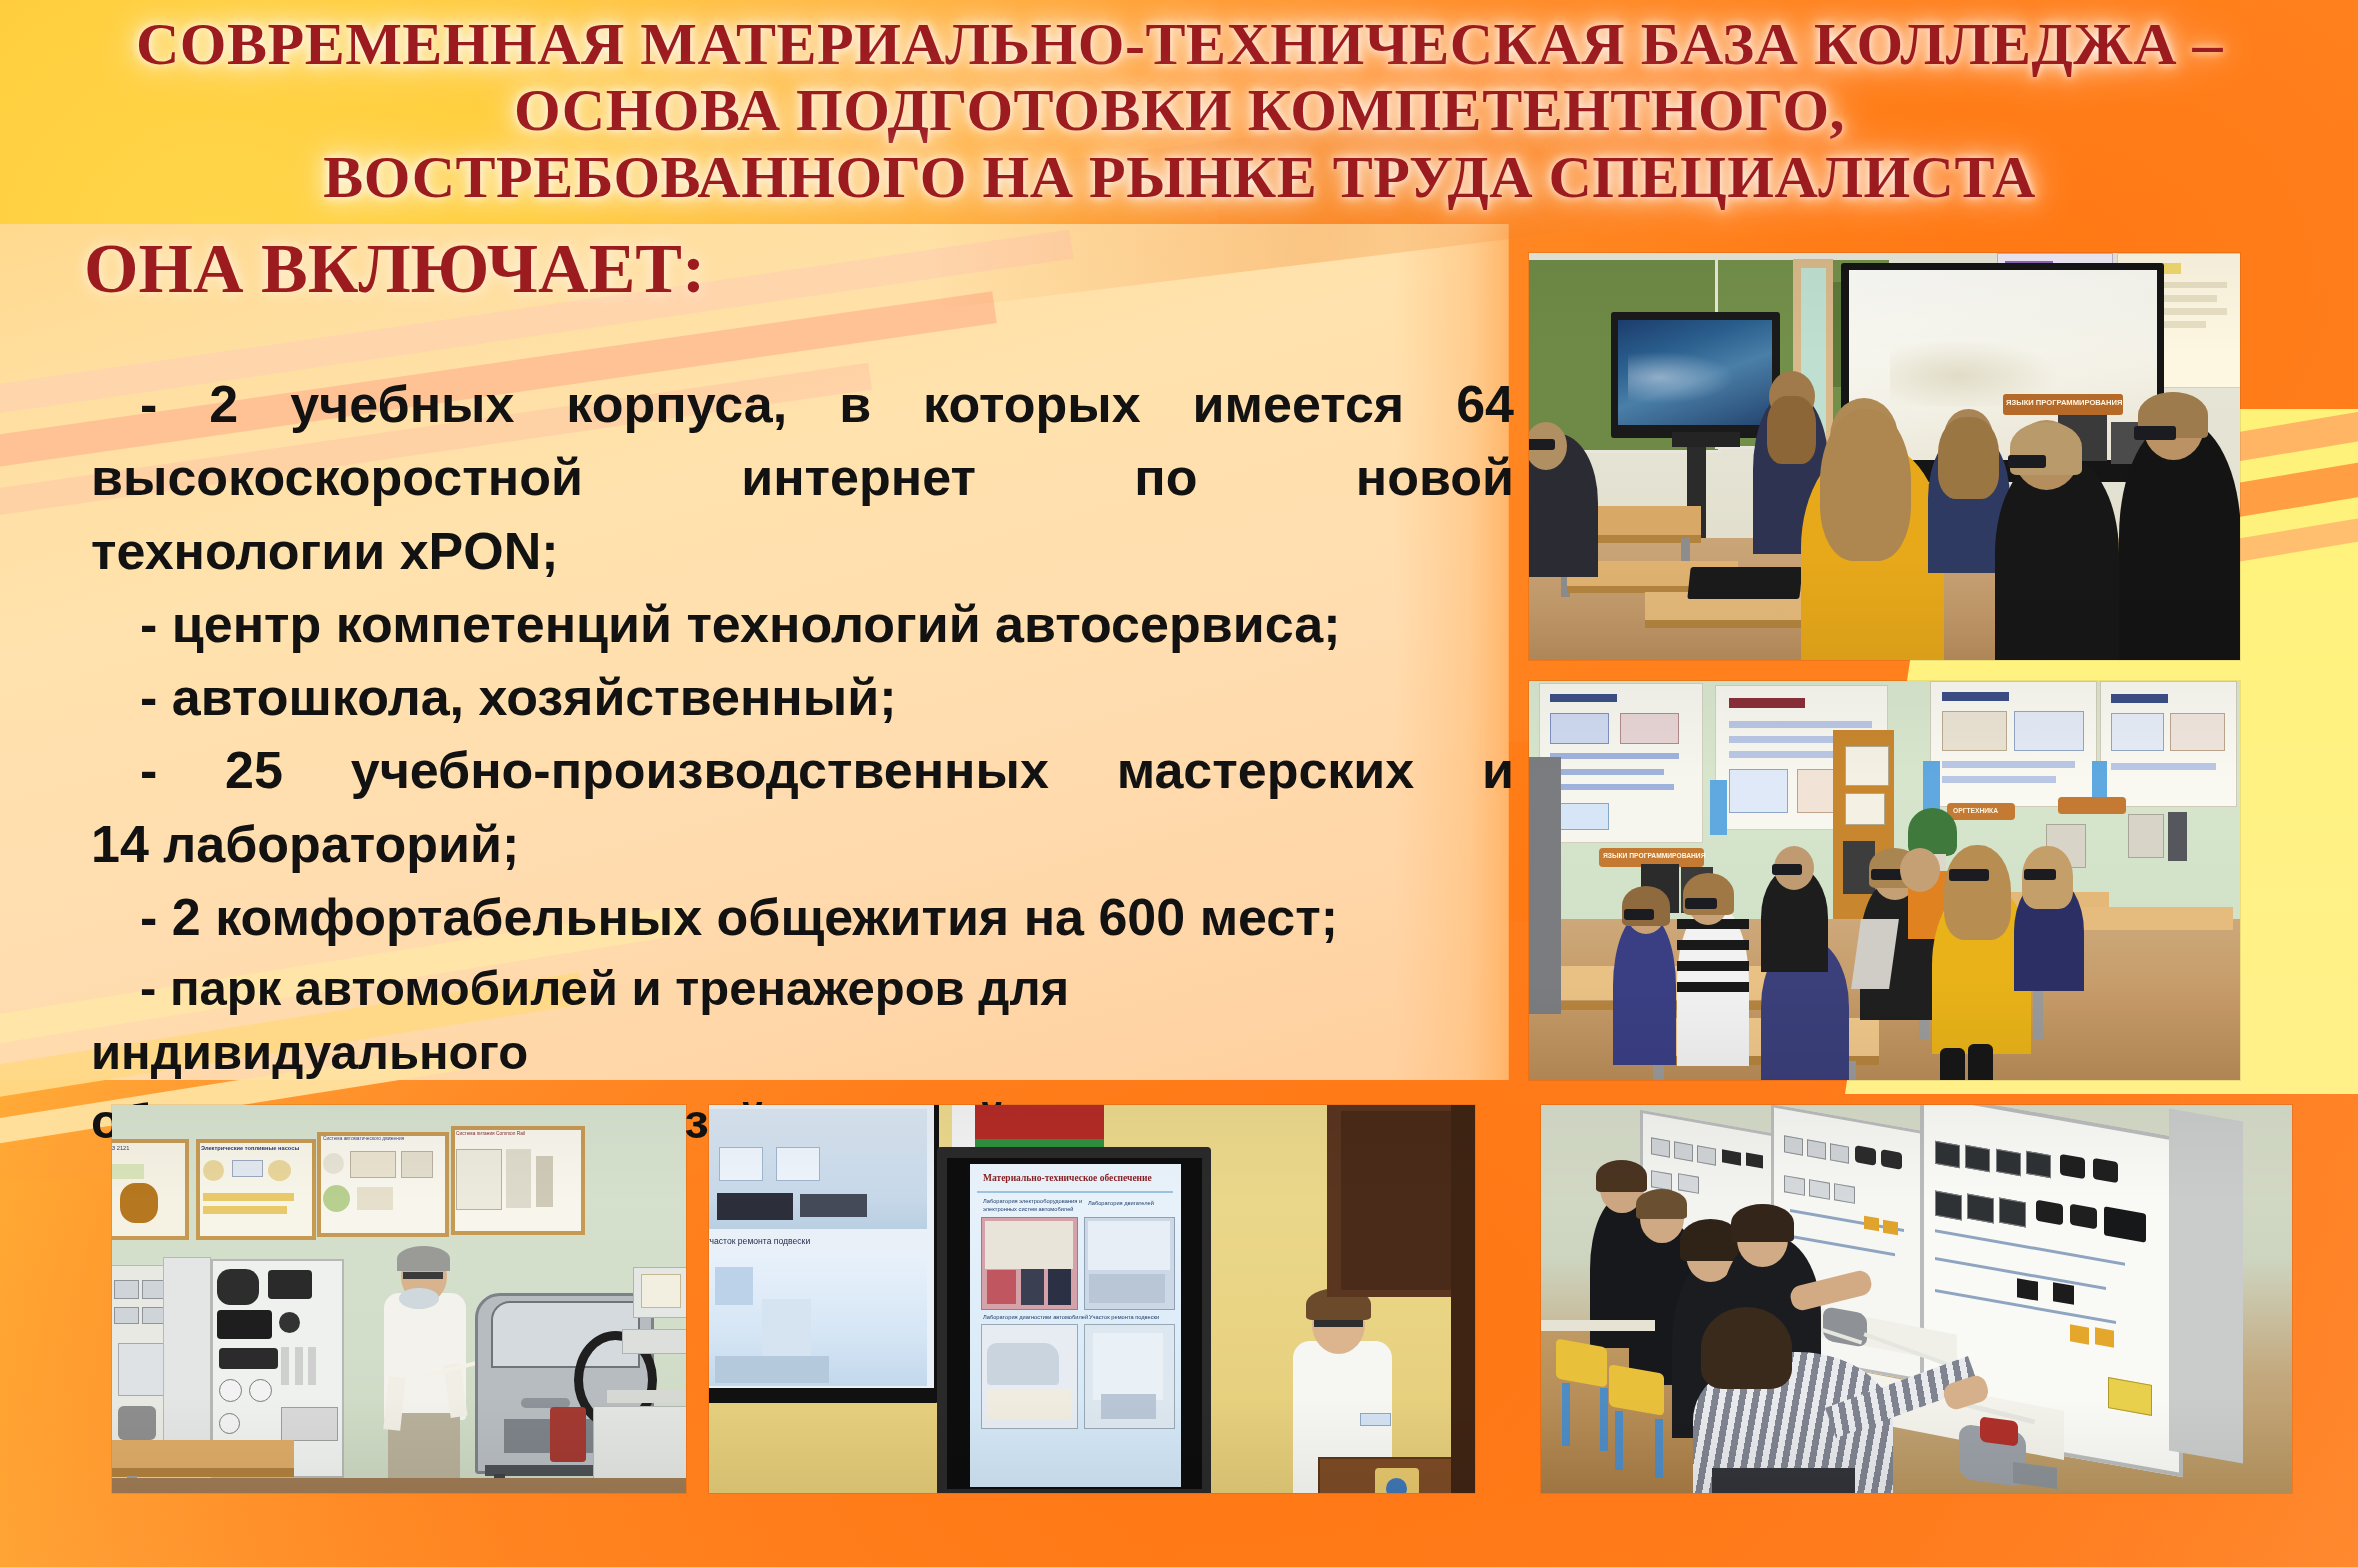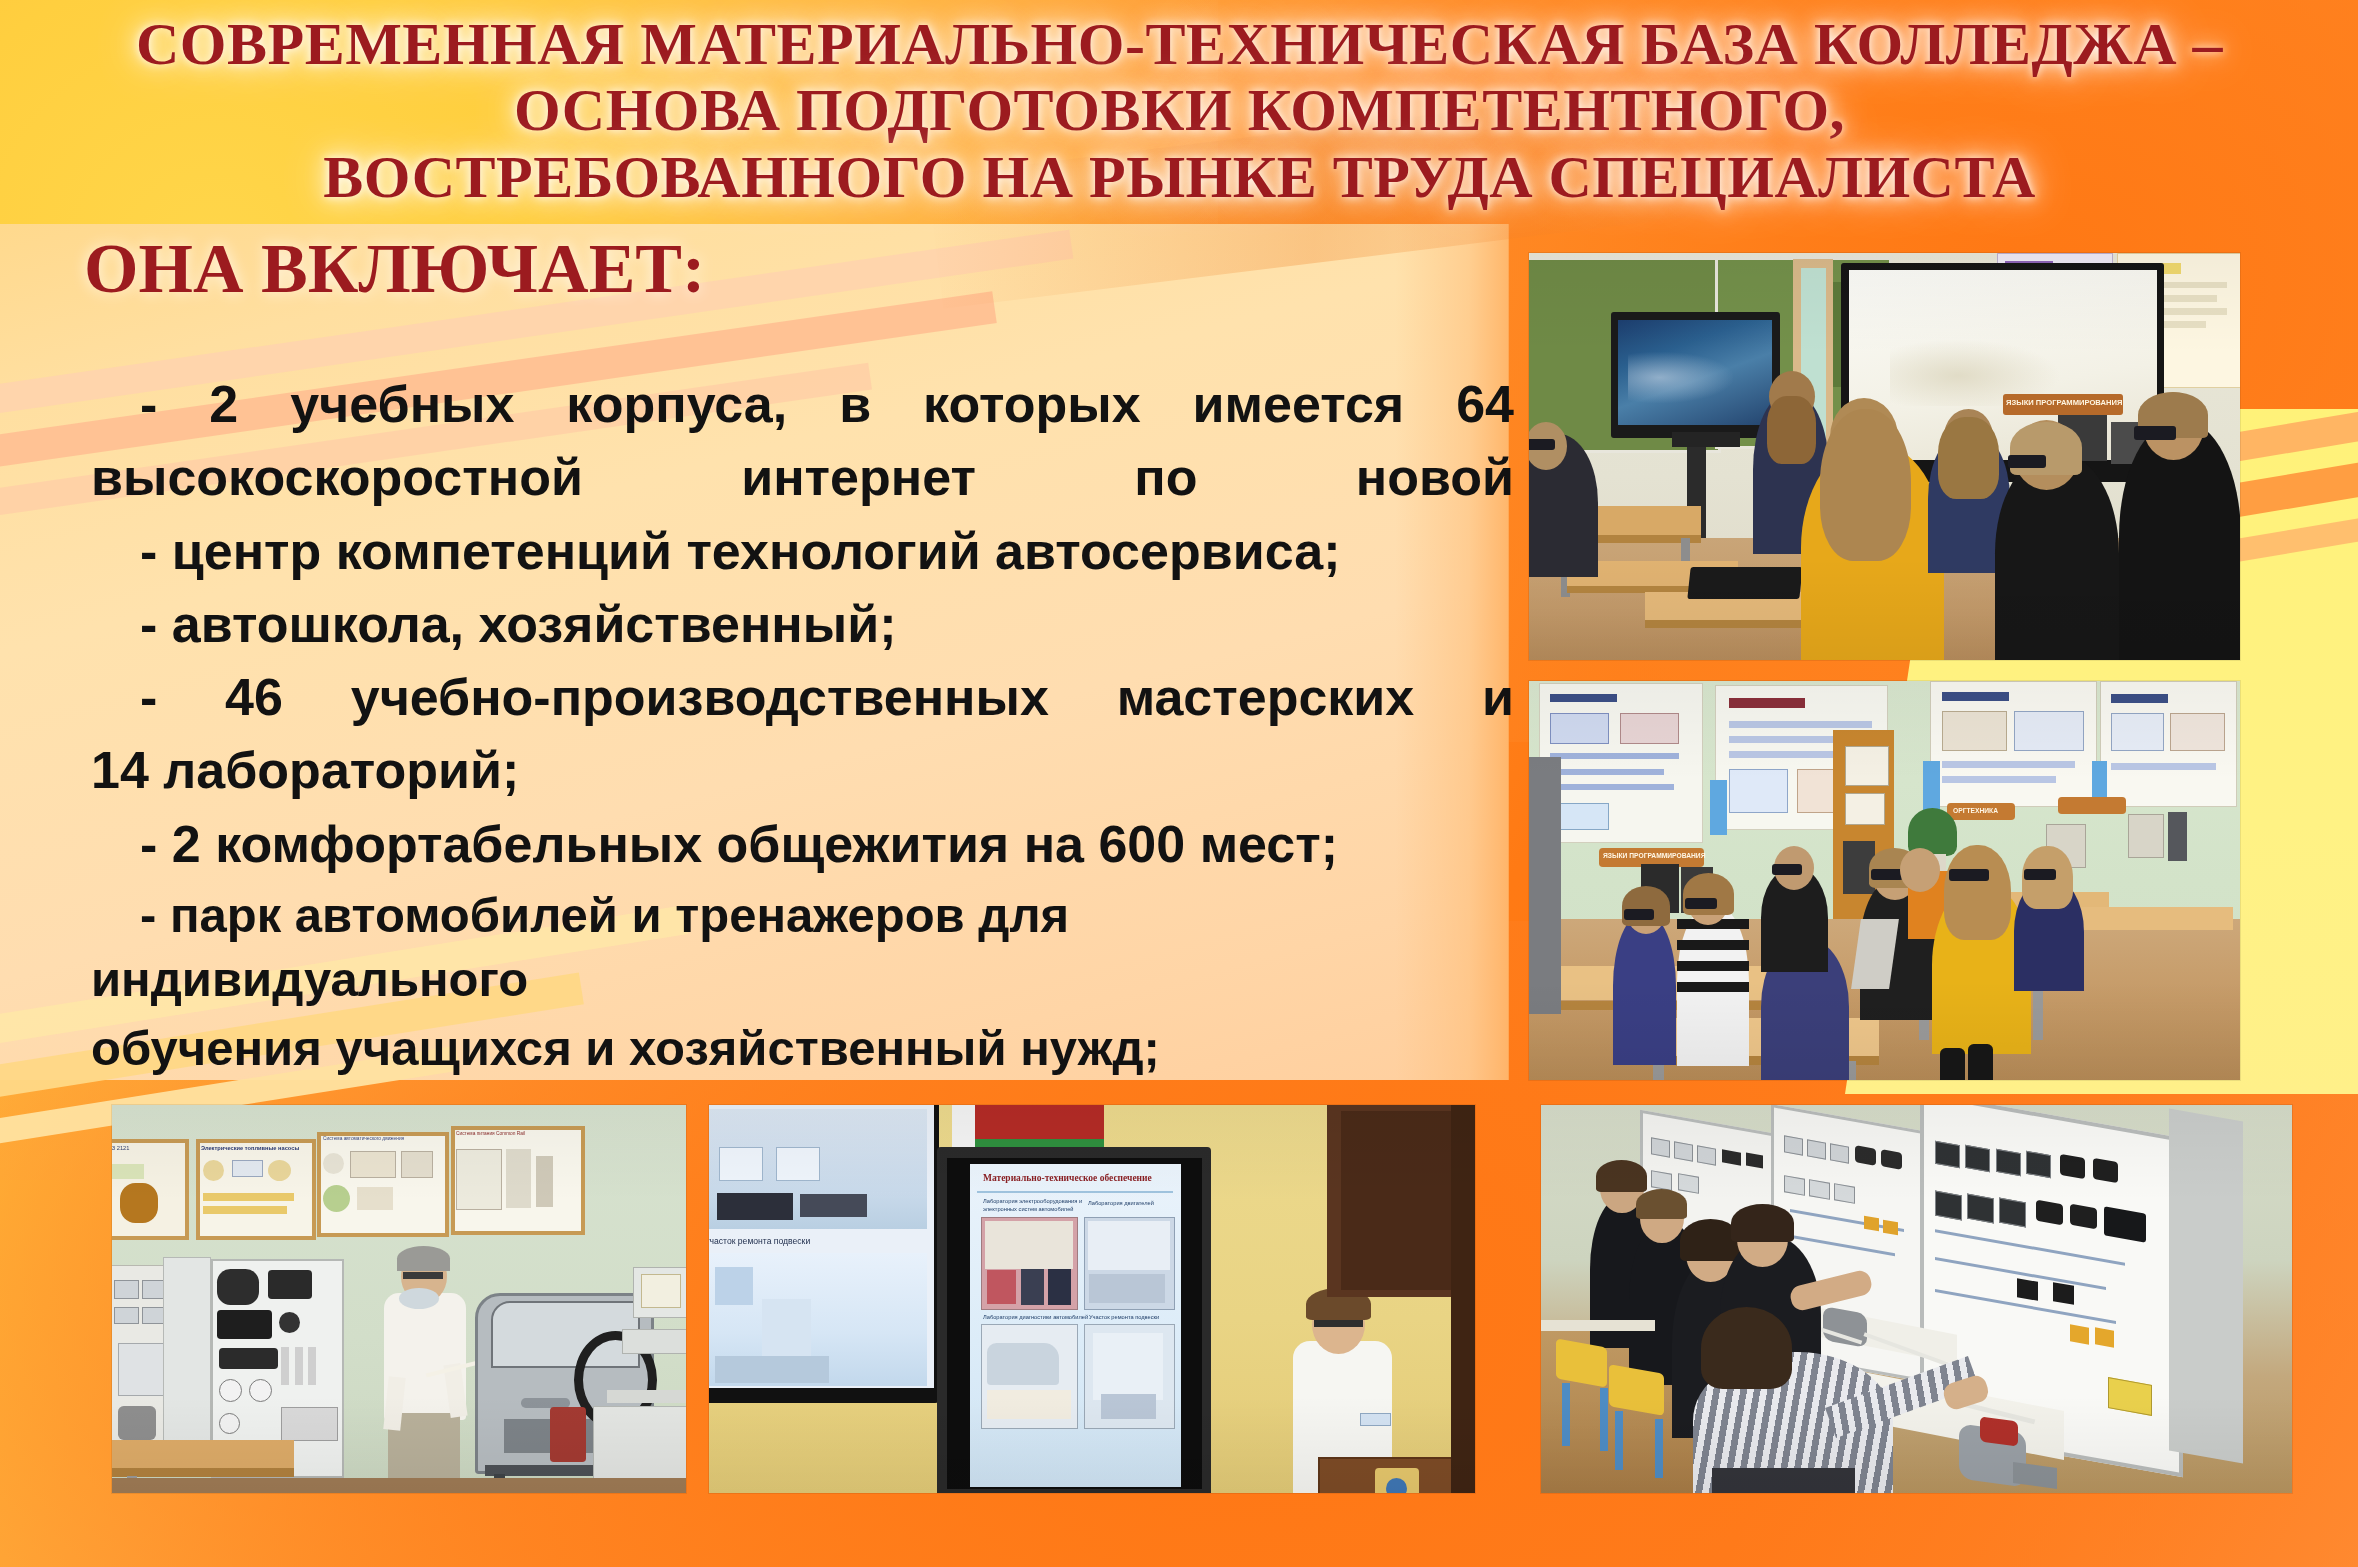--- a/index.html
+++ b/index.html
@@ -194,23 +194,24 @@
     <div class="title-line l1">СОВРЕМЕННАЯ МАТЕРИАЛЬНО-ТЕХНИЧЕСКАЯ БАЗА КОЛЛЕДЖА –</div>
     <div class="title-line l2">ОСНОВА ПОДГОТОВКИ КОМПЕТЕНТНОГО,</div>
     <div class="title-line l3">ВОСТРЕБОВАННОГО НА РЫНКЕ ТРУДА СПЕЦИАЛИСТА</div>
   </div>
 
   <div class="subtitle">ОНА ВКЛЮЧАЕТ:</div>
 
   <div class="body-text">
     <p class="p-just"><span class="indent"></span><span>- 2 учебных корпуса, в которых имеется 64</span></p>
     <p class="p-just"><span>высокоскоростной интернет по новой</span></p>
+    <p class="p-left"><span>технологии хPON;</span></p>
     <p class="p-left"><span class="indent"></span><span>- центр компетенций технологий  автосервиса;</span></p>
     <p class="p-left"><span class="indent"></span><span>- автошкола, хозяйственный;</span></p>
-    <p class="p-just"><span class="indent"></span><span>- 46 учебно-производственных мастерских и</span></p>
+    <p class="p-just"><span class="indent"></span><span>- 25 учебно-производственных мастерских и</span></p>
     <p class="p-left"><span>14 лабораторий;</span></p>
     <p class="p-left"><span class="indent"></span><span>- 2 комфортабельных общежития на 600 мест;</span></p>
     <p class="p-left" style="font-size:49px"><span class="indent"></span><span>- парк автомобилей и тренажеров для индивидуального</span></p>
     <p class="p-left" style="font-size:49px"><span>обучения учащихся и хозяйственный нужд;</span></p>
   </div>
 
   <div class="photo" id="photo-classroom-3d">
     <div class="ph-inner">
 
       <div class="rect" style="left:0;top:0;width:100%;height:100%;background:linear-gradient(180deg,#e9e7d8 0%,#e4e2d2 55%,#ded9c6 100%)"></div>

